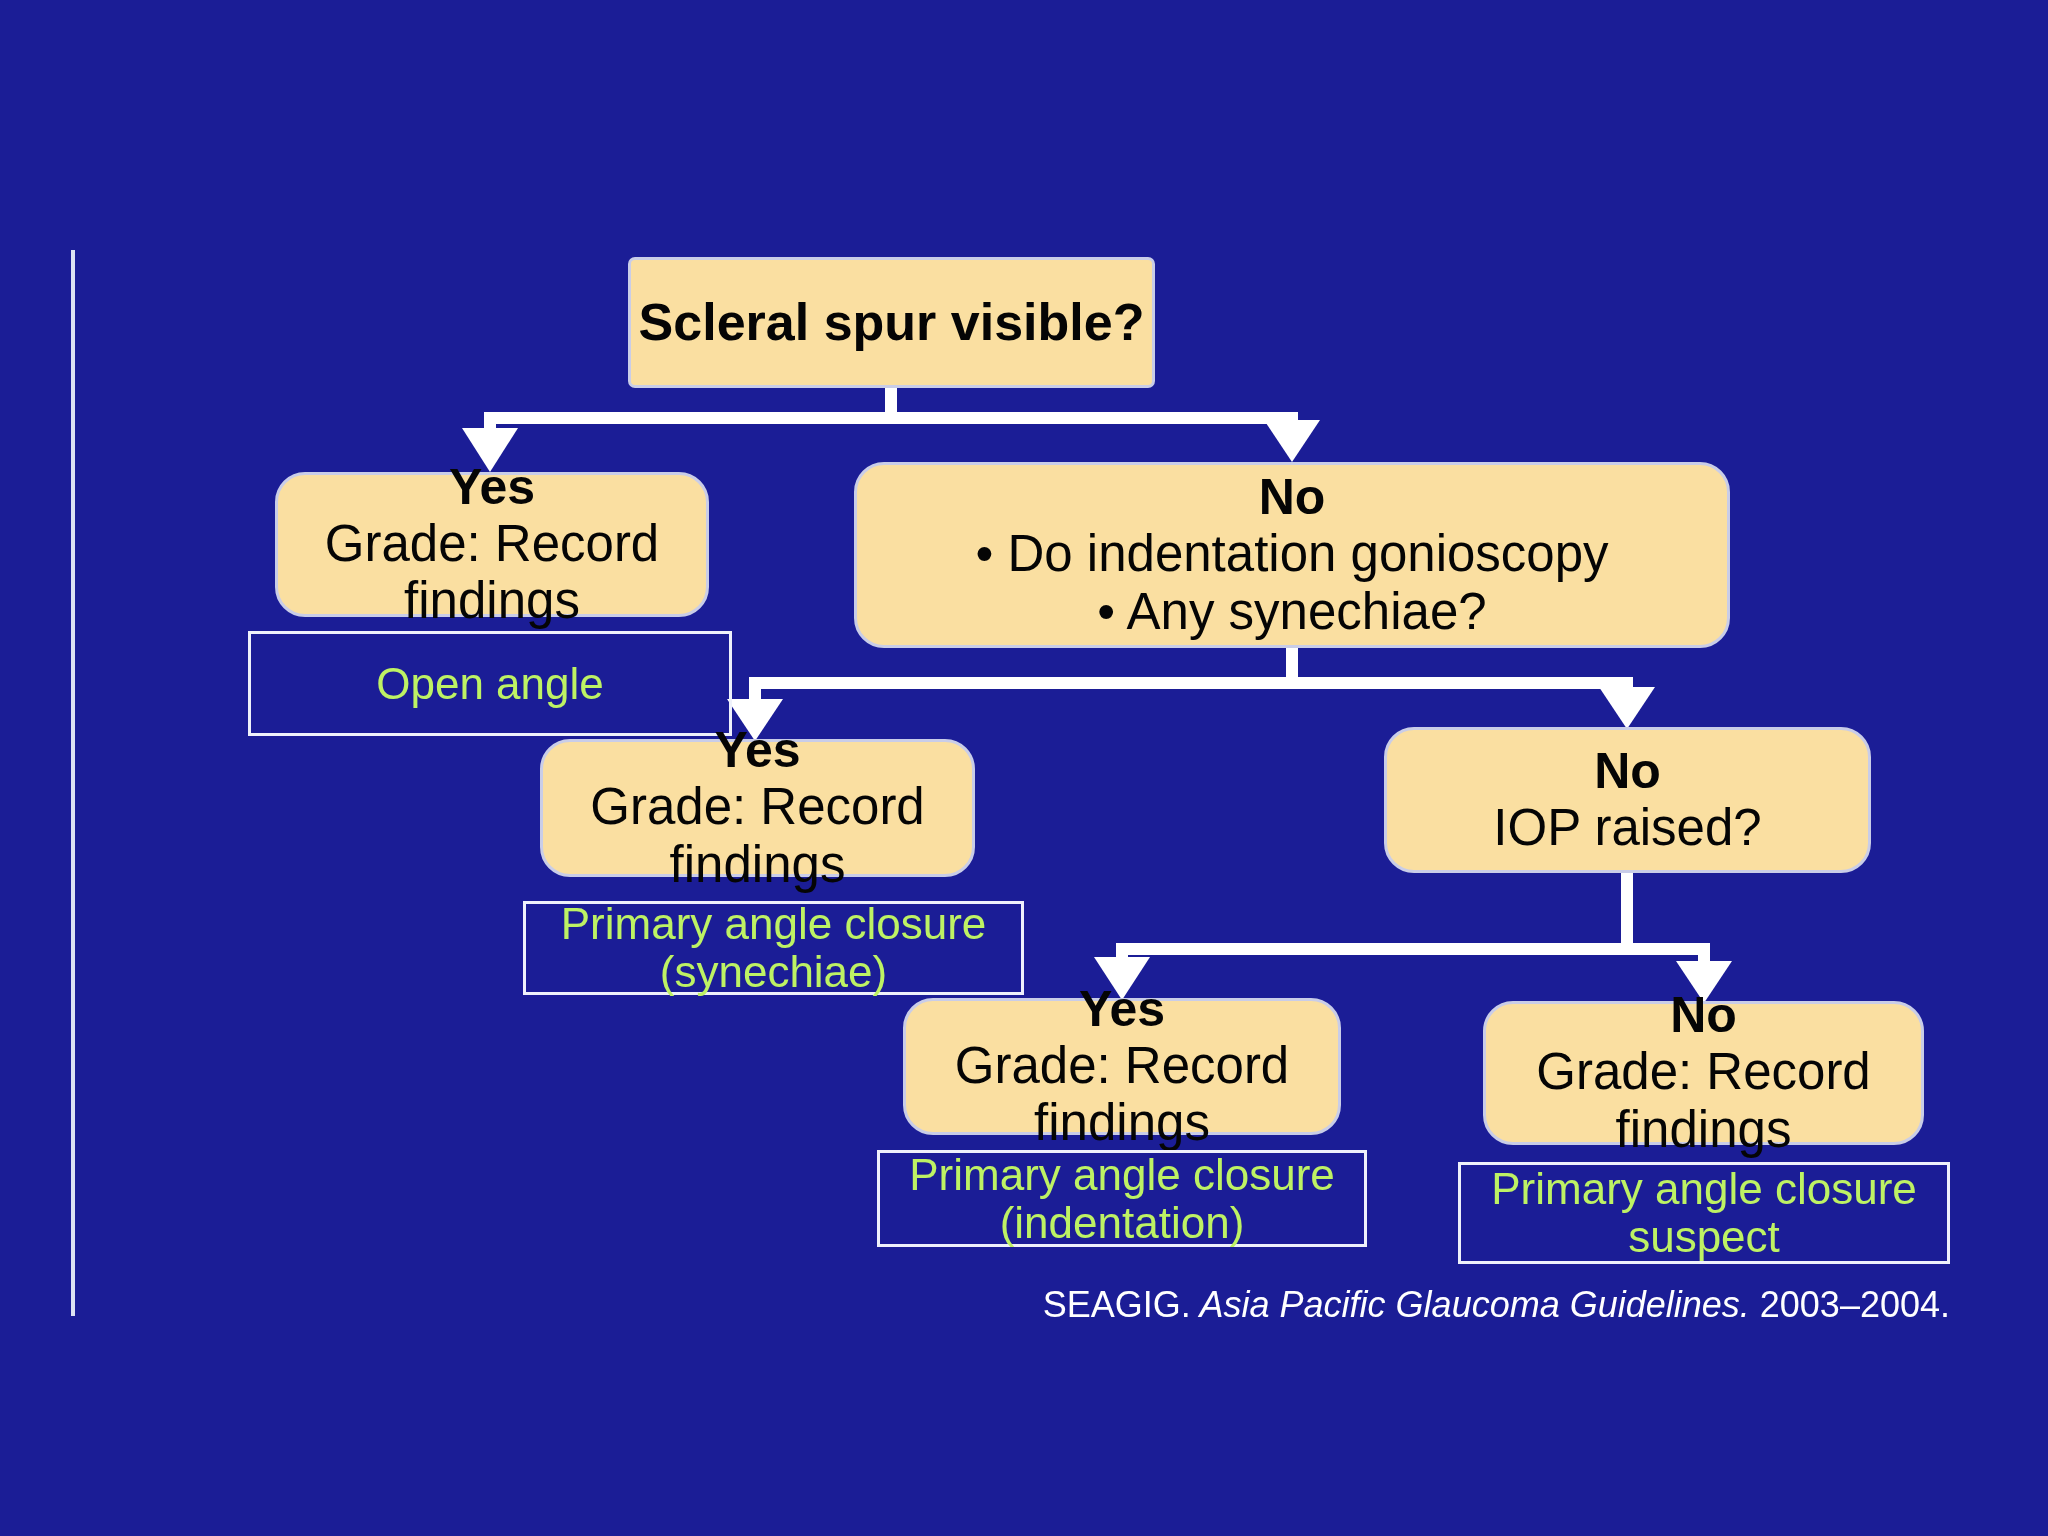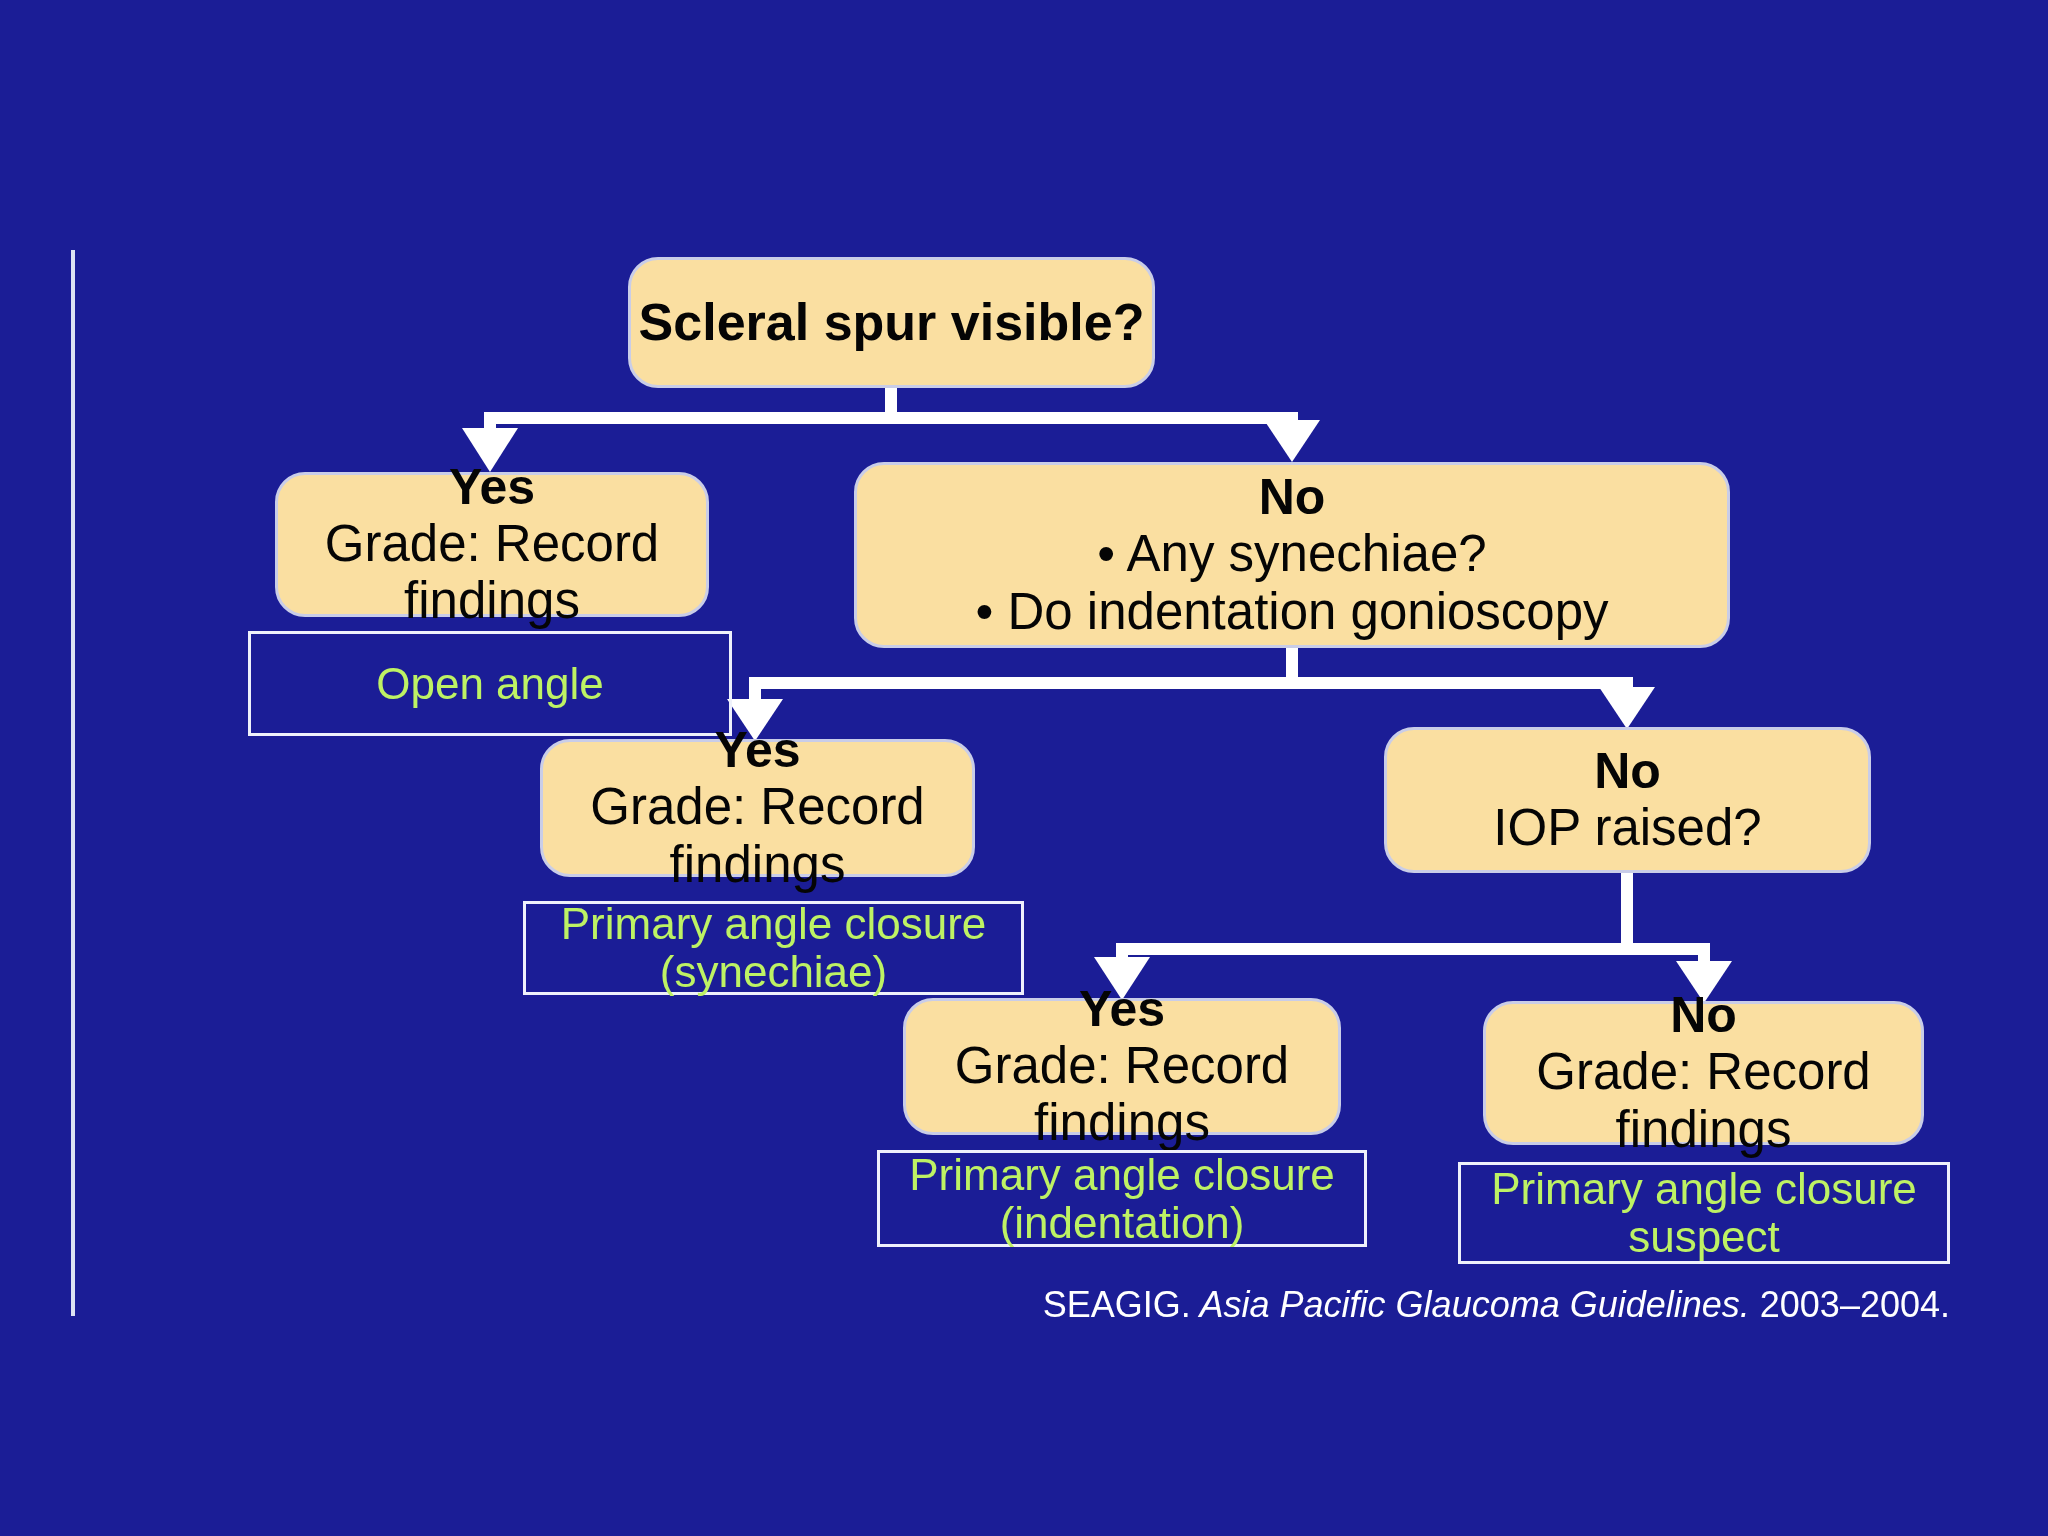--- a/index.html
+++ b/index.html
@@ -42,33 +42,33 @@
   <div class="ahead" style="left:727px;top:699px;border-top-width:42px;"></div>
   <div class="ahead" style="left:1599px;top:687px;border-top-width:42px;"></div>
 
   <div class="cline" style="left:1621px;top:871px;width:12px;height:84px;"></div>
   <div class="cline" style="left:1116px;top:943px;width:594px;height:12px;"></div>
   <div class="cline" style="left:1116px;top:955px;width:12px;height:8px;"></div>
   <div class="cline" style="left:1698px;top:955px;width:12px;height:10px;"></div>
   <div class="ahead" style="left:1094px;top:957px;border-top-width:43px;"></div>
   <div class="ahead" style="left:1676px;top:961px;border-top-width:42px;"></div>
 
-  <div class="box" style="left:628px;top:257px;width:527px;height:131px;">
+  <div class="box" style="left:628px;top:257px;width:527px;height:131px;border-radius:7px;">
     <div class="t big">Scleral spur visible?</div>
   </div>
 
   <div class="box" style="left:275px;top:472px;width:434px;height:145px;">
     <div class="t">Yes</div>
     <div class="l">Grade: Record findings</div>
   </div>
 
   <div class="box" style="left:854px;top:462px;width:876px;height:186px;">
     <div class="t">No</div>
+    <div class="l">• Do indentation gonioscopy</div>
     <div class="l">• Any synechiae?</div>
-    <div class="l">• Do indentation gonioscopy</div>
   </div>
 
   <div class="outline" style="left:248px;top:631px;width:484px;height:105px;">
     <div>Open angle</div>
   </div>
 
   <div class="box" style="left:540px;top:739px;width:435px;height:138px;">
     <div class="t">Yes</div>
     <div class="l">Grade: Record findings</div>
   </div>

